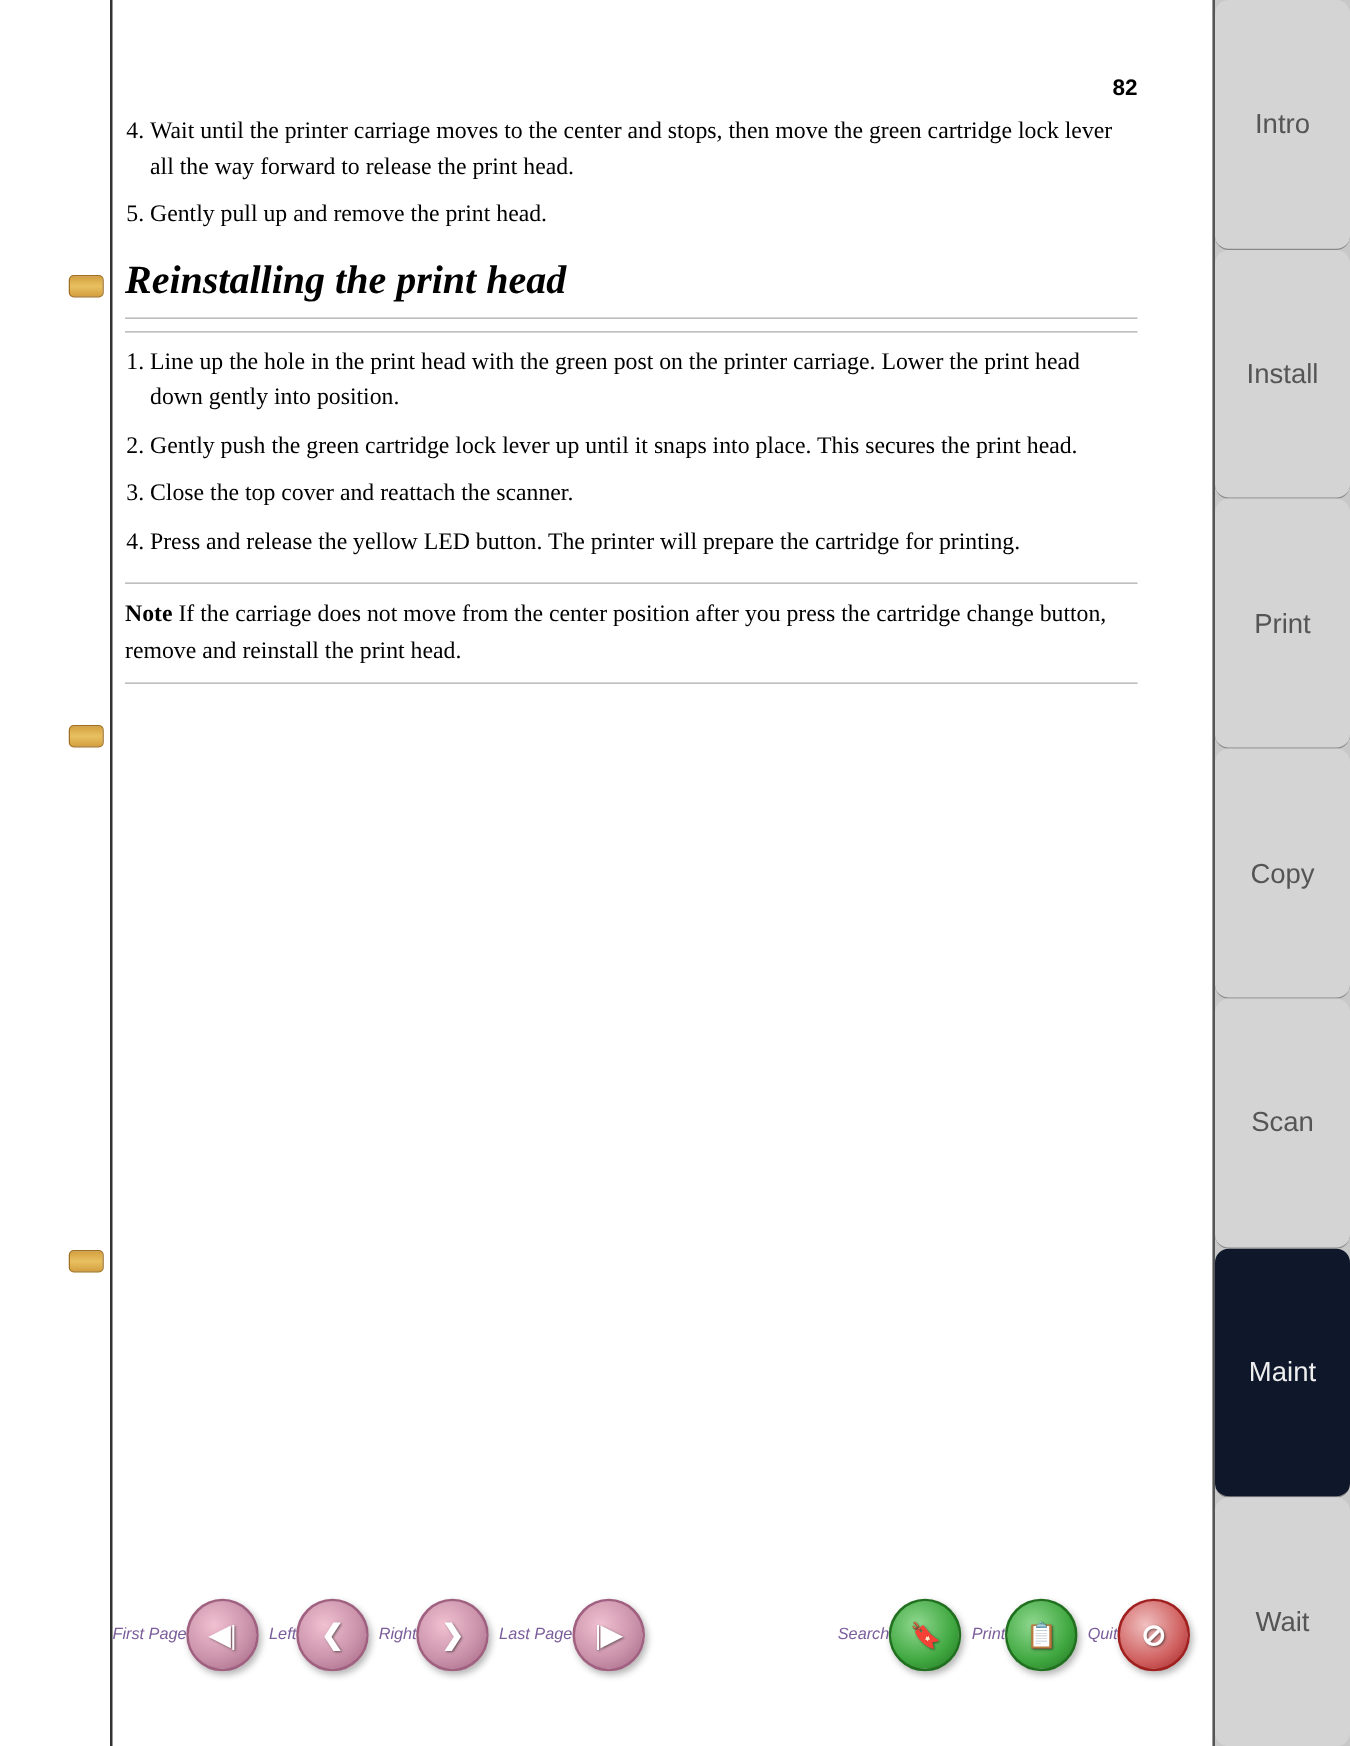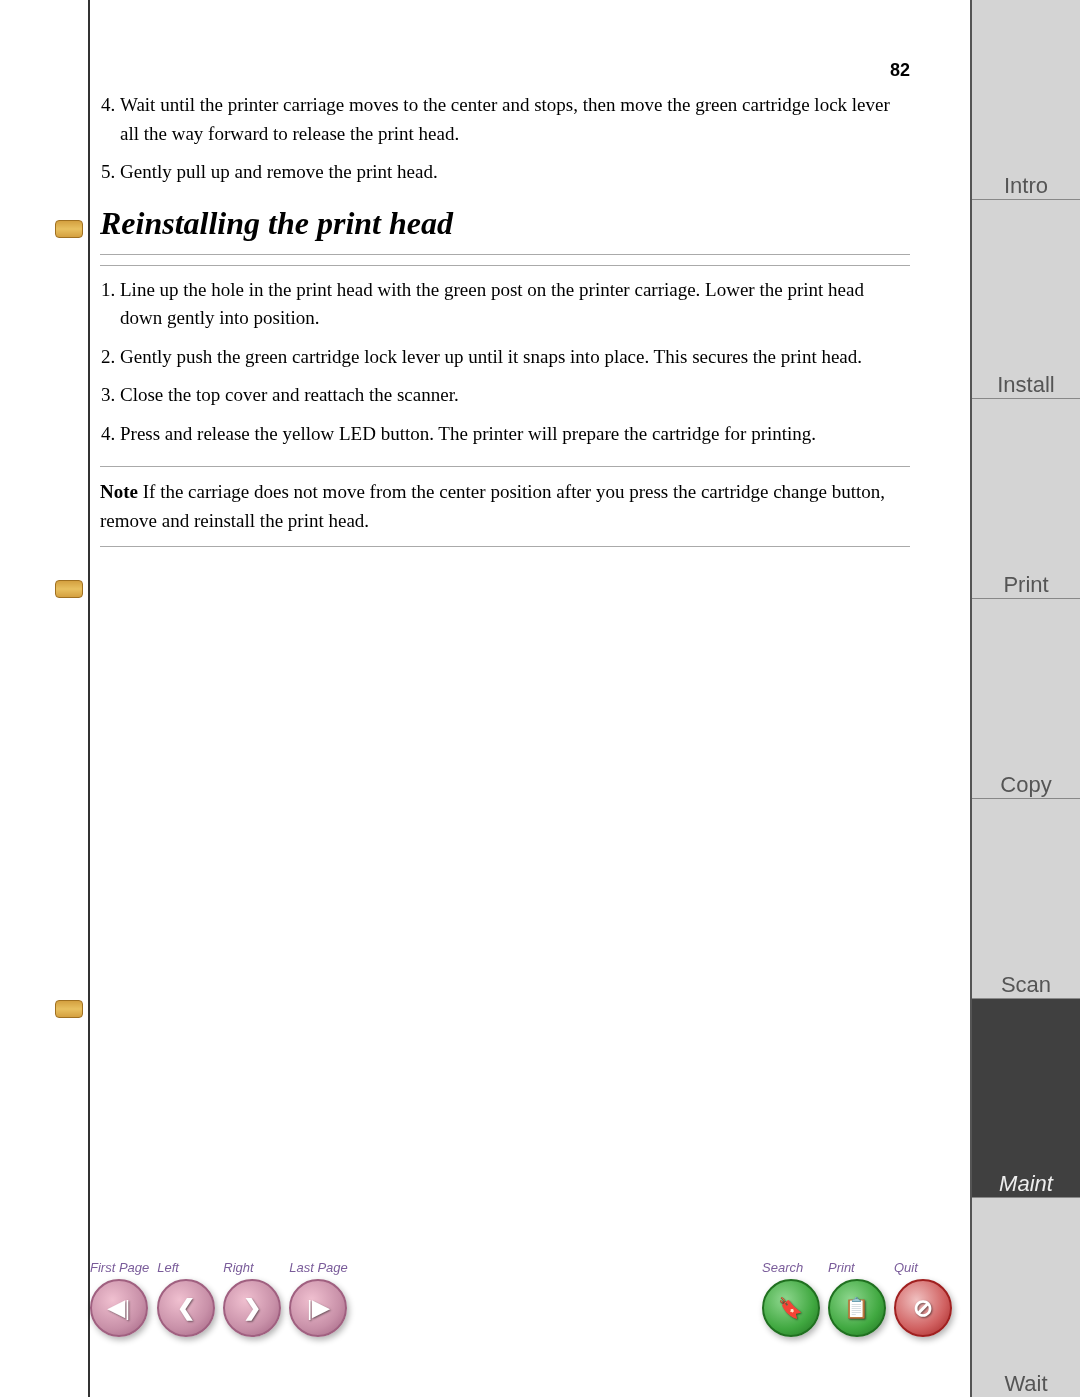--- a/index.html
+++ b/index.html
@@ -22,41 +22,41 @@
       height: 1397px;
       background: #c8c8c8;
       display: flex;
       flex-direction: column;
       border-left: 2px solid #555;
     }
 
     .sidebar-item {
       flex: 1;
       display: flex;
-      align-items: flex-end;
+      align-items: center;
       justify-content: center;
       border-bottom: 1px solid #888;
       background: #d4d4d4;
       cursor: pointer;
       position: relative;
+      border-radius: 11px;
     }
 
     .sidebar-item:last-child {
       border-bottom: none;
     }
 
     .sidebar-item-label {
       font-size: 22px;
       color: #555;
       font-family: Arial, sans-serif;
     }
 
     .sidebar-item.maint-item {
-      background: #404040;
-      font-style: italic;
+      background: #0f172a;
     }
     .sidebar-item.maint-item .sidebar-item-label {
       color: #eee;
     }
 
     
     .main-content {
       position: absolute;
       left: 0;
       top: 0;
@@ -155,22 +155,22 @@
       bottom: 60px;
       left: 90px;
       right: 120px;
       display: flex;
       align-items: center;
       gap: 0;
     }
 
     .nav-group {
       display: flex;
-      flex-direction: column;
-      align-items: flex-start;
+      flex-direction: row;
+      align-items: center;
       margin-right: 8px;
     }
 
     .nav-label {
       font-size: 13px;
       color: #7a5c9a;
       font-style: italic;
       font-family: Arial, sans-serif;
       margin-bottom: 4px;
       white-space: nowrap;

